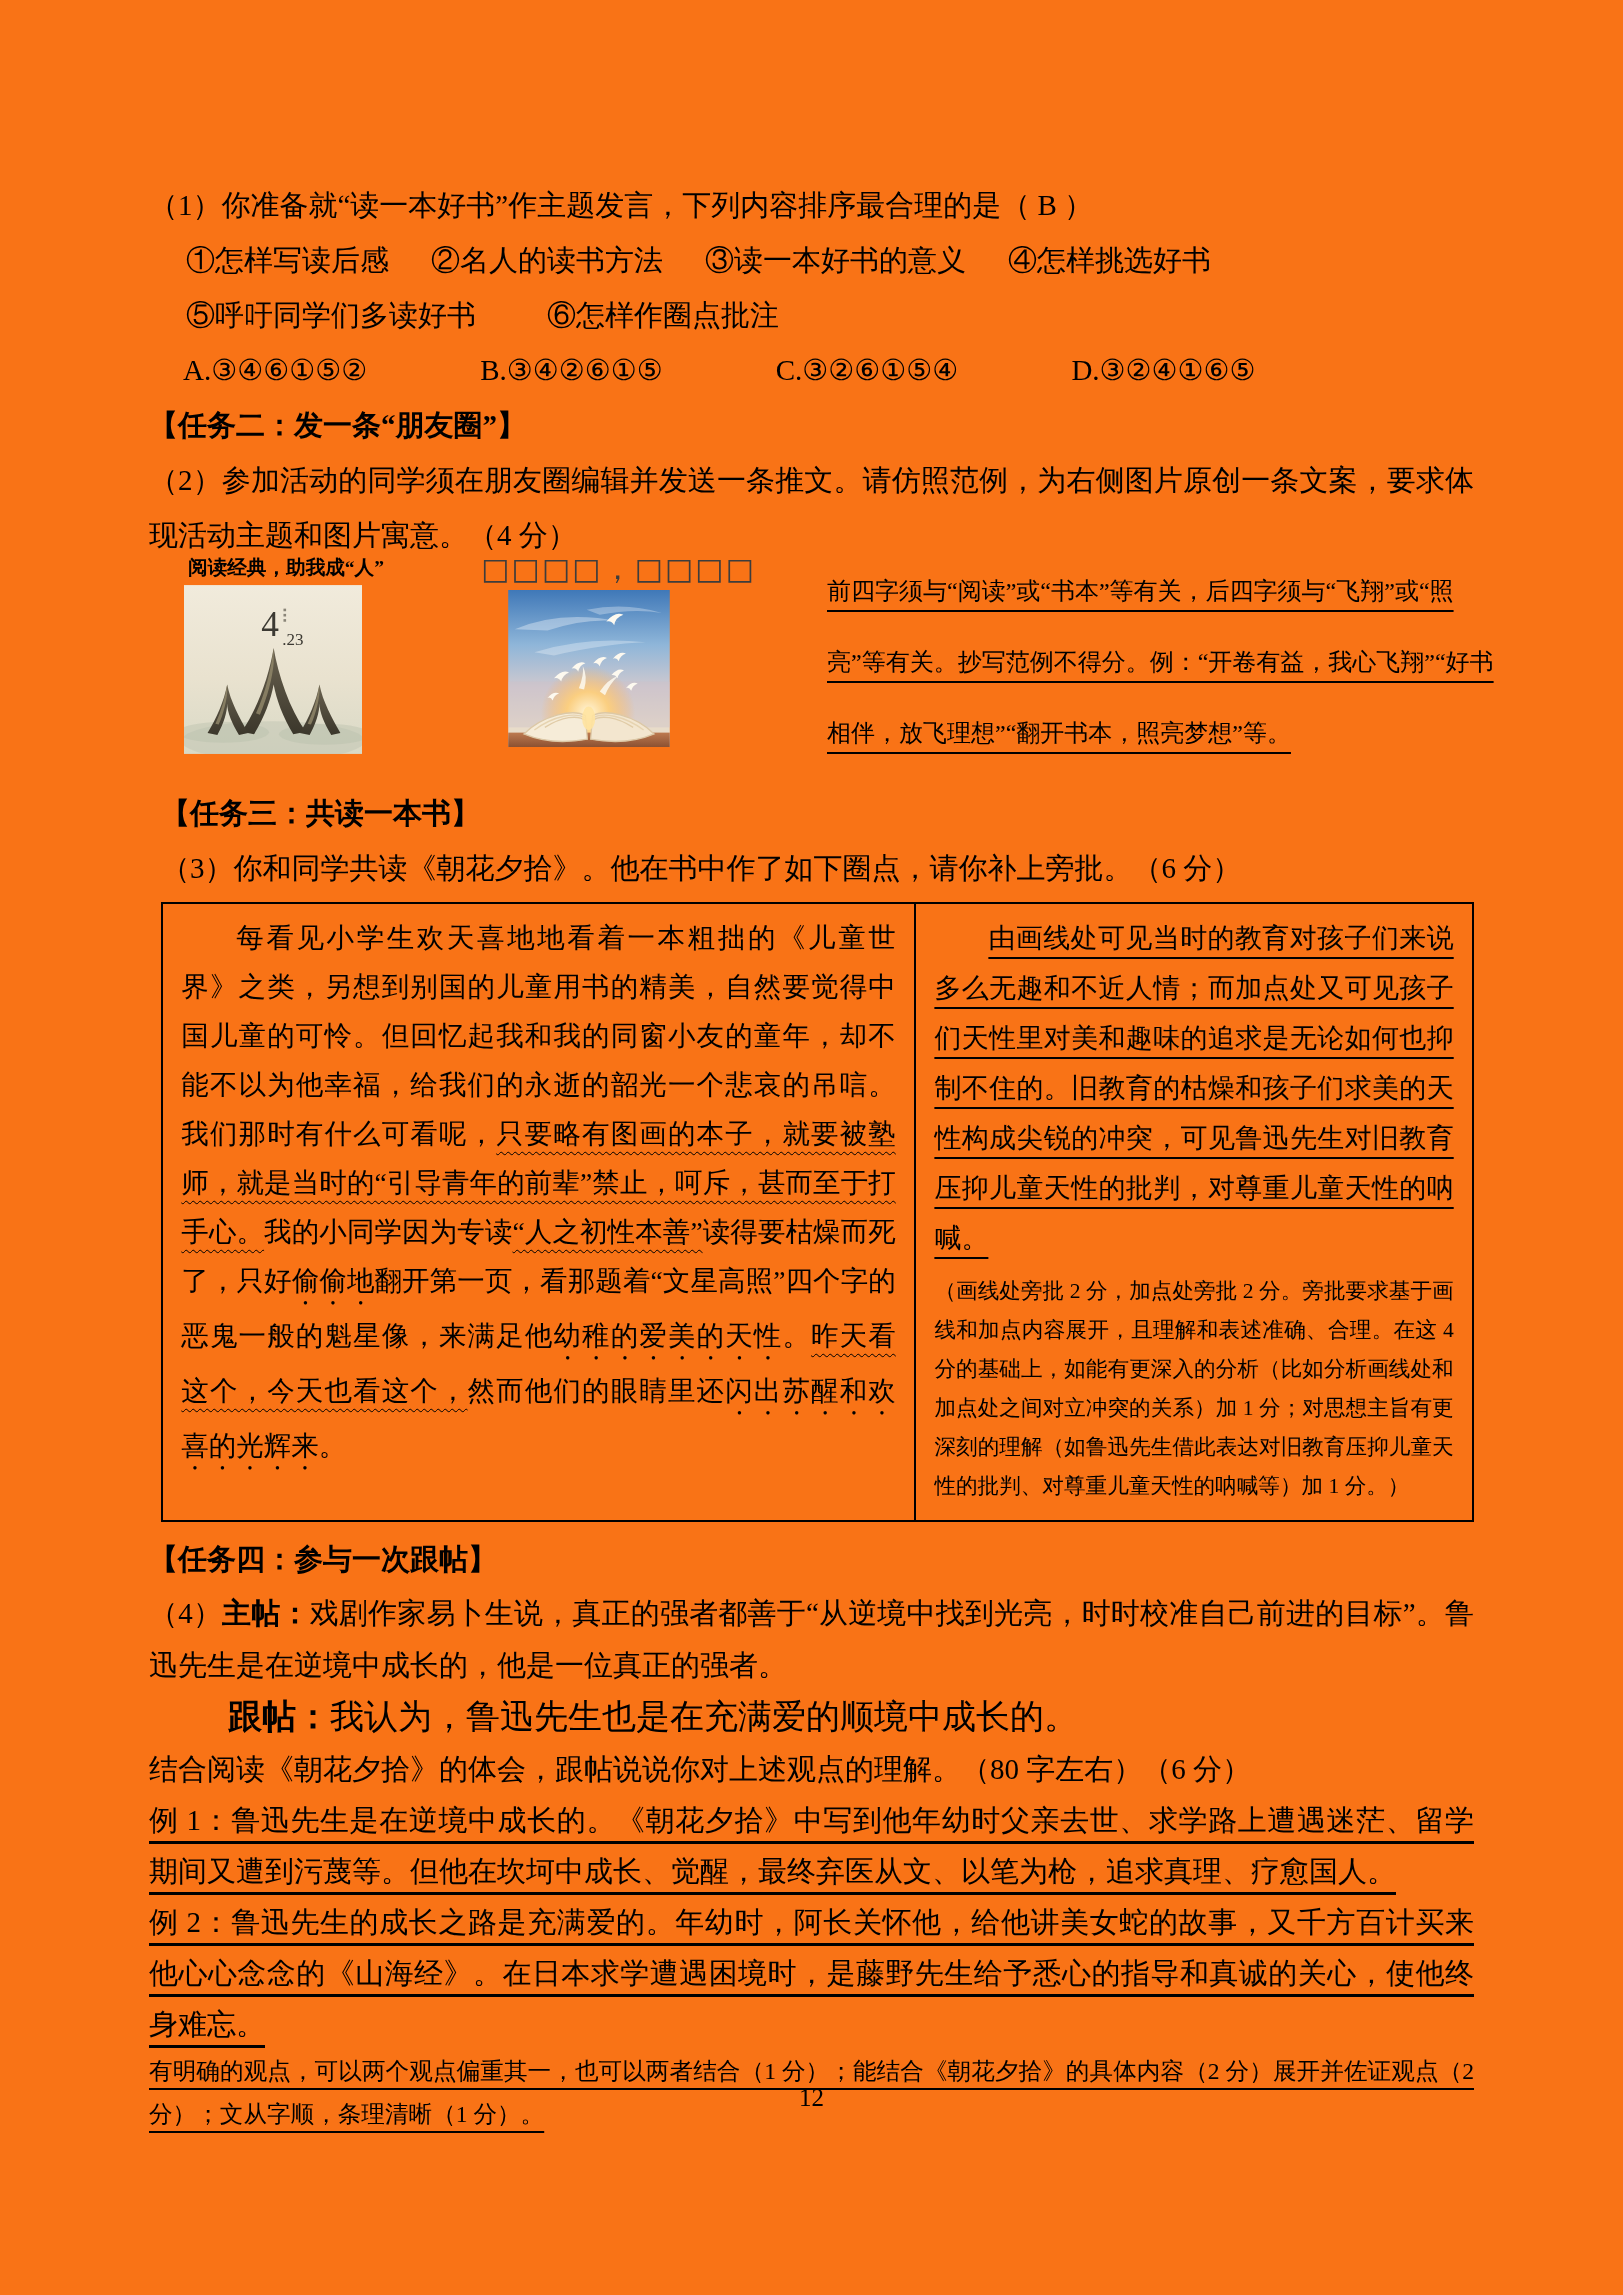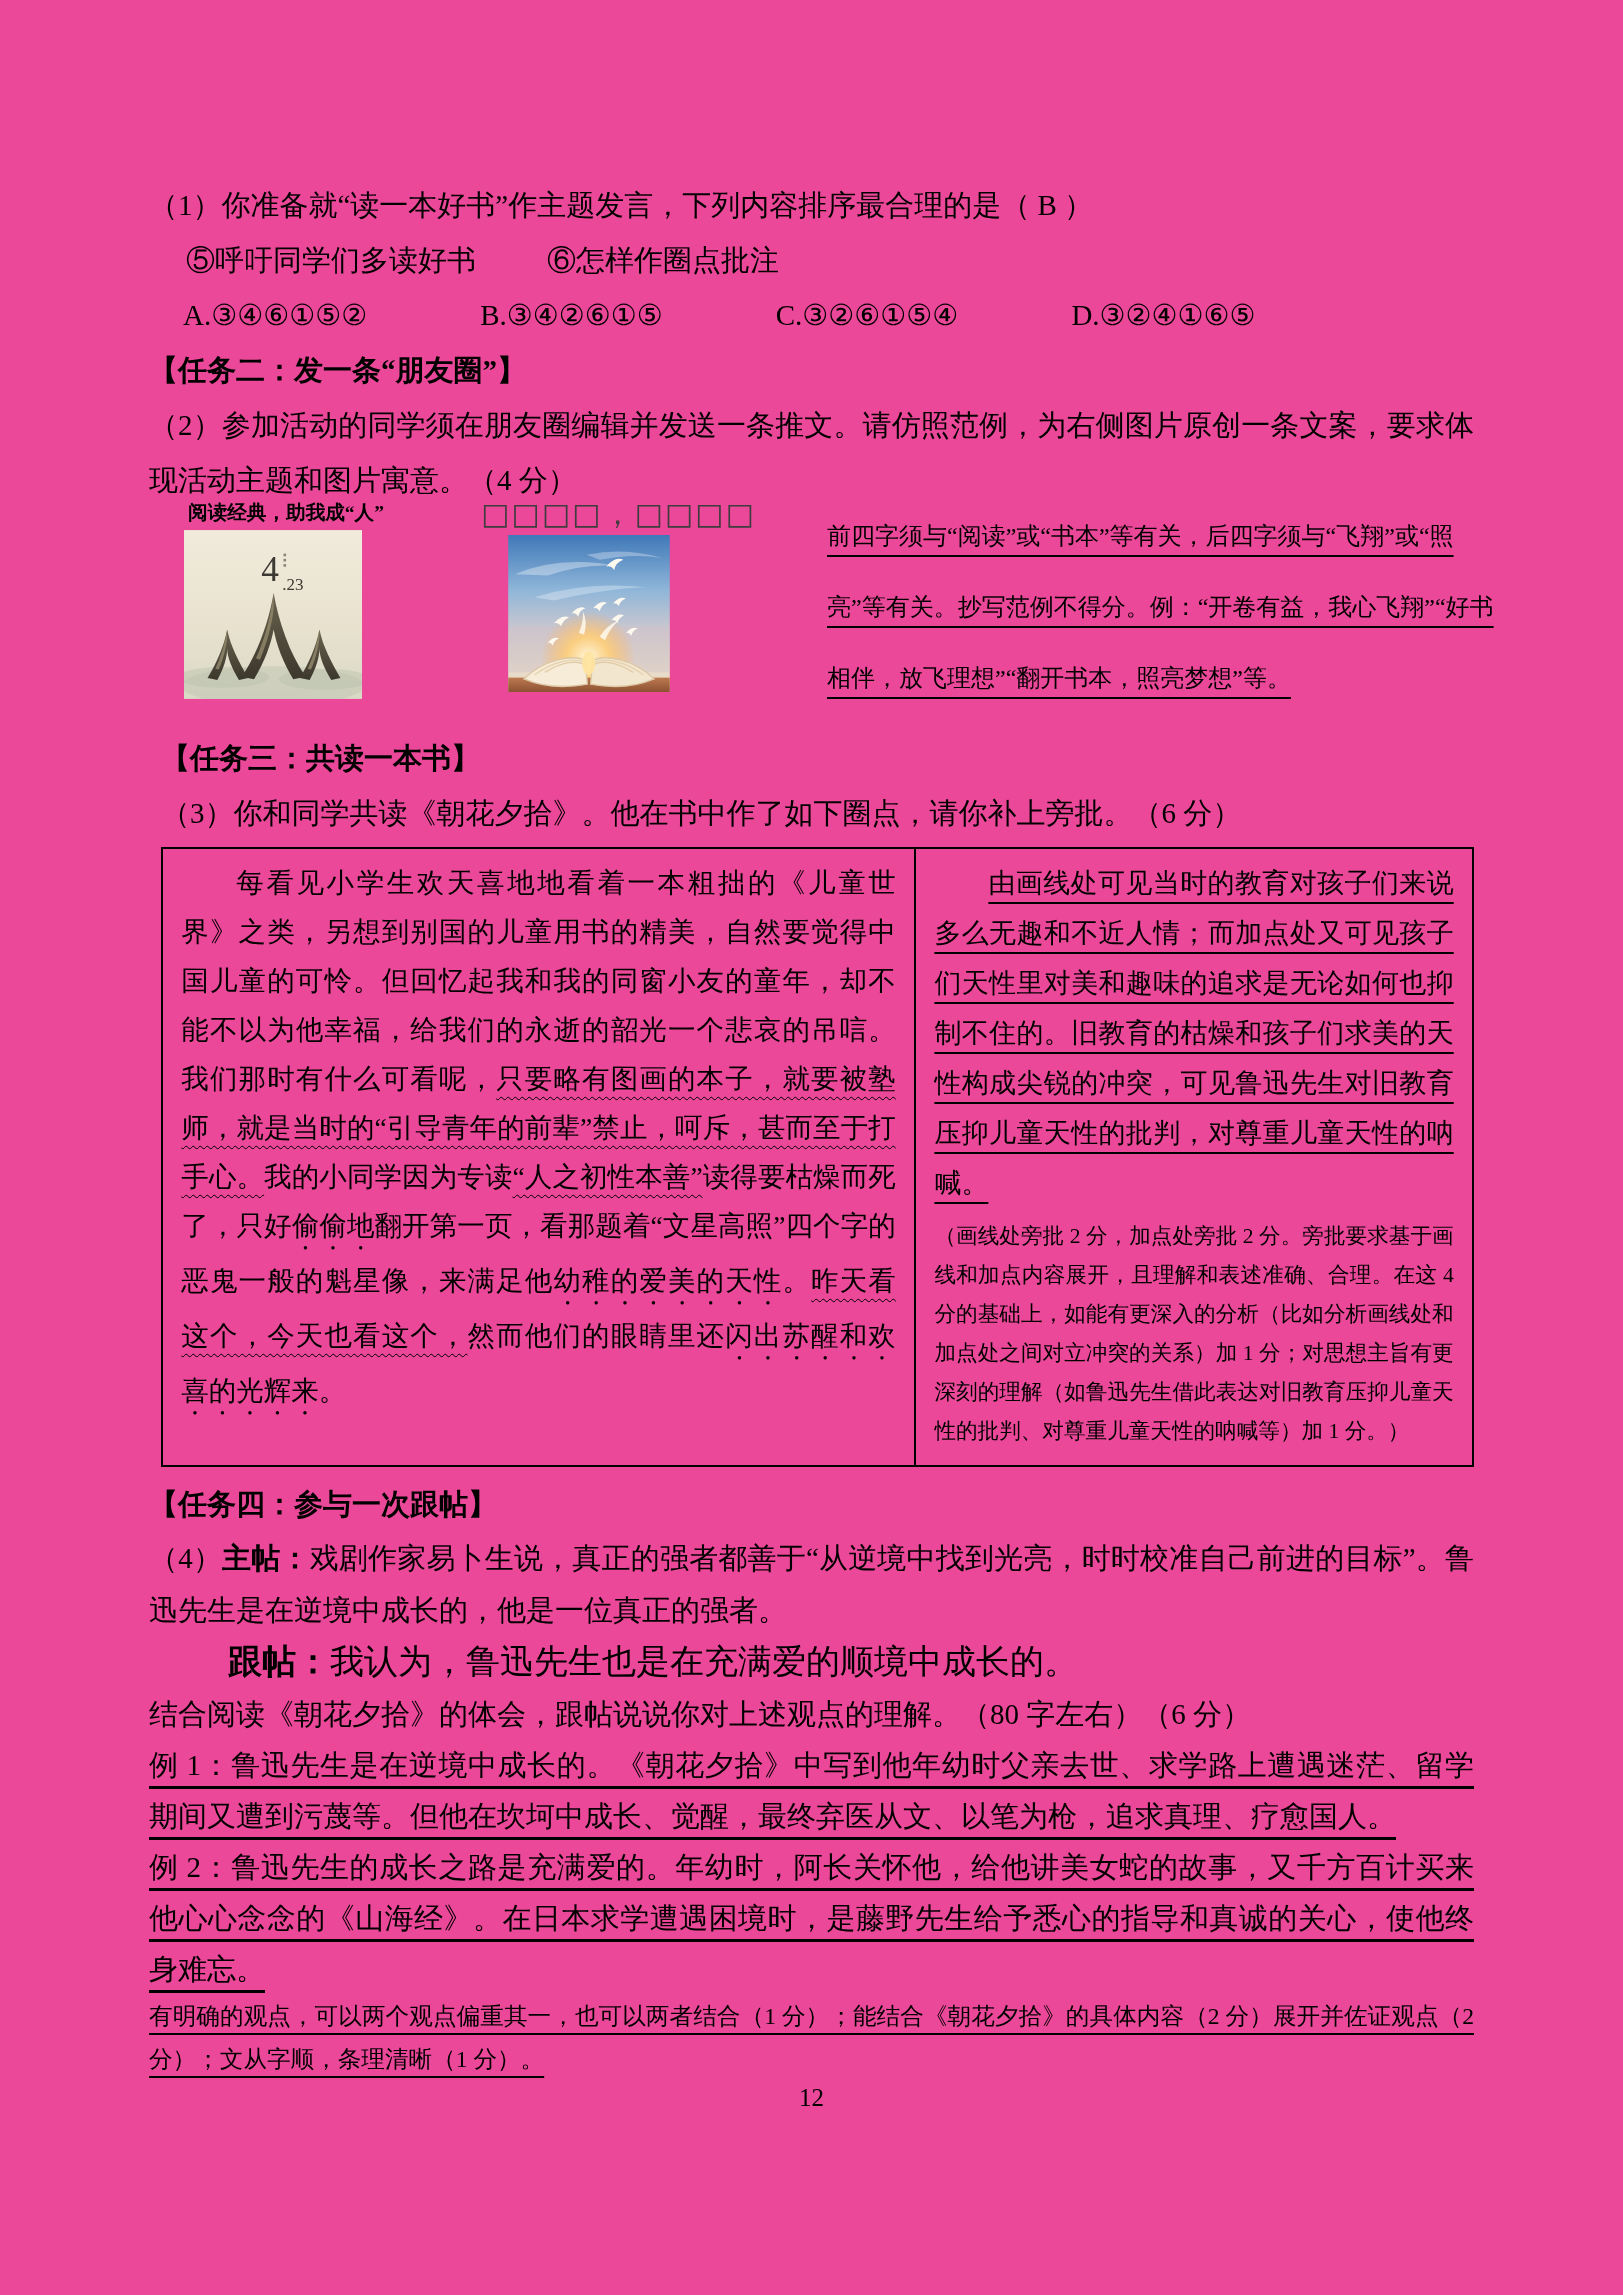--- a/index.html
+++ b/index.html
@@ -1,21 +1,21 @@
 <!DOCTYPE html>
 <html style="font-size:10.5px"><head>
 <meta charset="utf-8">
 <style>
   html,body { margin:0; padding:0; background:#888; }
   .page {
     position: relative;
     width: 1623px;
     height: 2295px;
     margin: 0 auto;
-    background: #ec4899;
+    background: #f97316;
     font-family: "Liberation Serif", serif;
     color: #000;
     overflow: hidden;
   }
   .content { padding: 178px 149px 0 149px; }
   .q1-line { font-size: 29px; line-height: 55px; white-space: nowrap; }
   .q1-items { padding-left: 37px; }
   .q1-item { margin-right: 42px; }
   .q1-item:last-child { margin-right: 0; }
   .q1-choices { padding-left: 34px; }
@@ -65,20 +65,23 @@
   .page-number { position: absolute; top: 2084px; left: 0; right: 0; text-align: center; font-size: 25px; }
 </style>
 </head>
 <body>
 
 <div class="page">
   <div class="content">
 
     <section>
       <div class="q1-line">（1）你准备就“读一本好书”作主题发言，下列内容排序最合理的是（ B ）</div>
+      <div class="q1-line q1-items">
+        <span class="q1-item">①怎样写读后感</span><span class="q1-item">②名人的读书方法</span><span class="q1-item">③读一本好书的意义</span><span class="q1-item">④怎样挑选好书</span>
+      </div>
       <div class="q1-line q1-items">
         <span class="q1-item" style="margin-right:71px;">⑤呼吁同学们多读好书</span><span class="q1-item">⑥怎样作圈点批注</span>
       </div>
       <div class="q1-line q1-choices">
         <span class="q1-choice">A.③④⑥①⑤②</span><span class="q1-choice">B.③④②⑥①⑤</span><span class="q1-choice">C.③②⑥①⑤④</span><span class="q1-choice">D.③②④①⑥⑤</span>
       </div>
     </section>
 
     <section>
       <div class="task-heading">【任务二：发一条“朋友圈”】</div>

